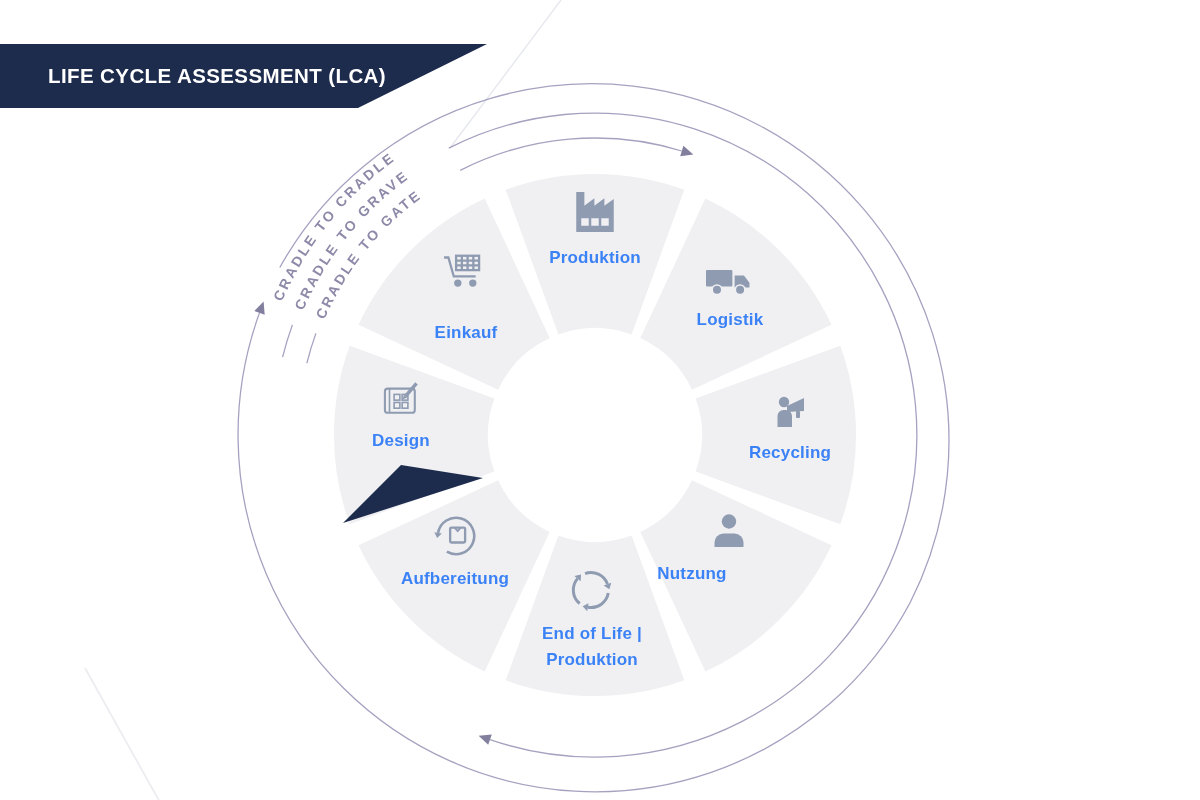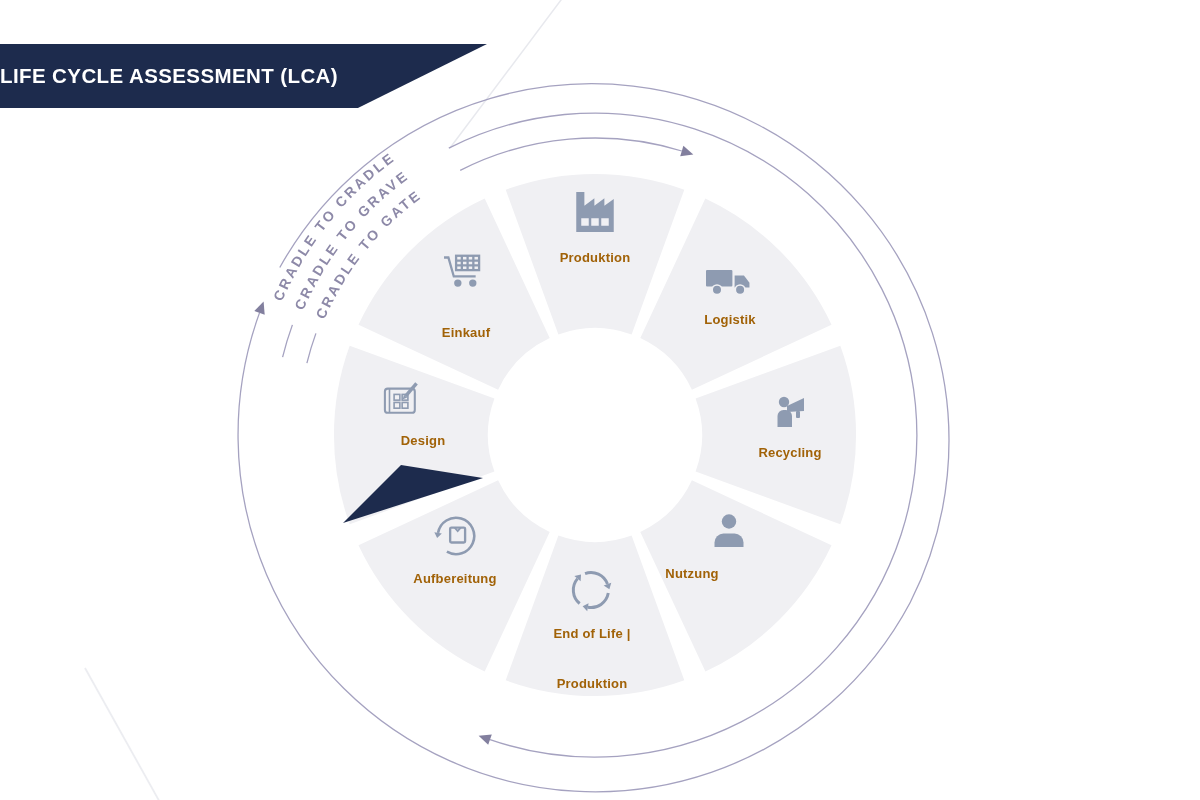--- a/index.html
+++ b/index.html
@@ -2,27 +2,27 @@
 <html><head>
 <meta charset="utf-8">
 <style>
   html,body{margin:0;padding:0;background:#ffffff;}
   .stage{position:relative;width:1200px;height:800px;background:#ffffff;overflow:hidden;
          font-family:"Liberation Sans",sans-serif;}
   .stage svg{position:absolute;left:0;top:0;}
 
   .banner{position:absolute;left:0;top:44px;width:487px;height:64px;background:#1d2b4d;
           clip-path:polygon(0 0,100% 0,73.5% 100%,0 100%);z-index:3;}
-  .banner-title{display:block;line-height:64px;color:#ffffff;
+  .banner-title{display:block;padding-left:48px;line-height:64px;color:#ffffff;
                 font-weight:bold;font-size:20.5px;letter-spacing:0.4px;white-space:nowrap;}
 
   .seg-label{position:absolute;transform:translate(-50%,-50%);z-index:2;
-             font-weight:bold;font-size:13px;color:#a16207;letter-spacing:0.2px;
+             font-weight:bold;font-size:17px;color:#3b82f6;letter-spacing:0.2px;
              white-space:nowrap;text-align:center;line-height:26px;}
-  .seg-label span{display:block;margin-top:24px;}
+  .seg-label span{display:block;}
 
   .scope-text{font-family:"Liberation Sans",sans-serif;font-weight:bold;font-size:14px;
               fill:#8d89a8;letter-spacing:2.6px;}
 </style>
 </head>
 <body>
 
 <div class="stage">
 
   <svg width="1200" height="800" viewBox="0 0 1200 800">
@@ -147,20 +147,20 @@
 
   <div class="seg-label" style="left:595px;top:258px">Produktion</div>
   <div class="seg-label" style="left:730px;top:320px">Logistik</div>
   <div class="seg-label" style="left:790px;top:453px">Recycling</div>
   <div class="seg-label" style="left:692px;top:574px">Nutzung</div>
   <div class="seg-label" style="left:592px;top:647px">
     <span>End of Life |</span>
     <span>Produktion</span>
   </div>
   <div class="seg-label" style="left:455px;top:579px">Aufbereitung</div>
-  <div class="seg-label" style="left:423px;top:441px">Design</div>
+  <div class="seg-label" style="left:401px;top:441px">Design</div>
   <div class="seg-label" style="left:466px;top:333px">Einkauf</div>
 
   <div class="banner">
     <span class="banner-title">LIFE CYCLE ASSESSMENT (LCA)</span>
   </div>
 
 </div>
 
 </body></html>

